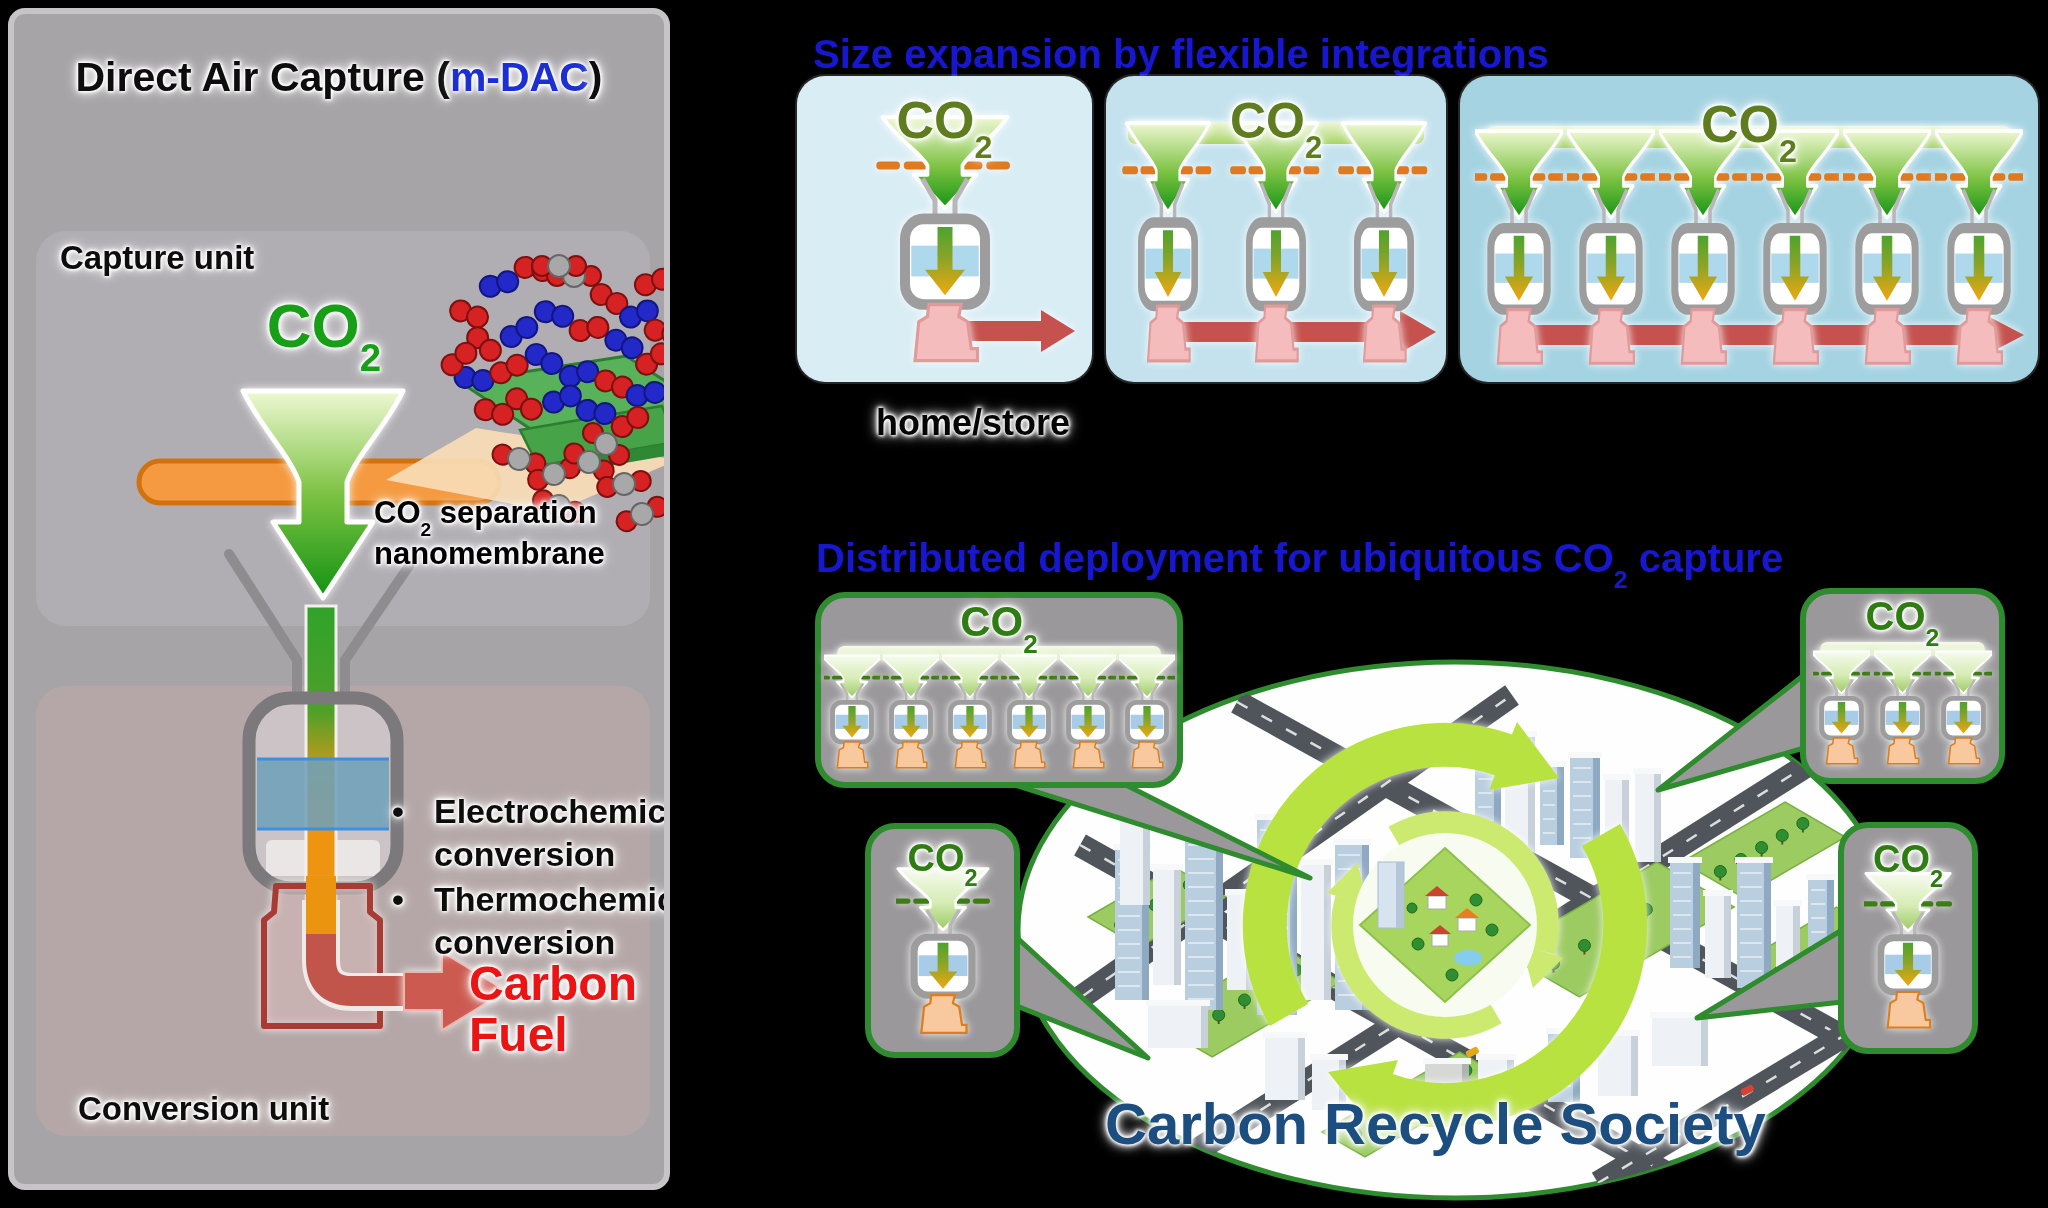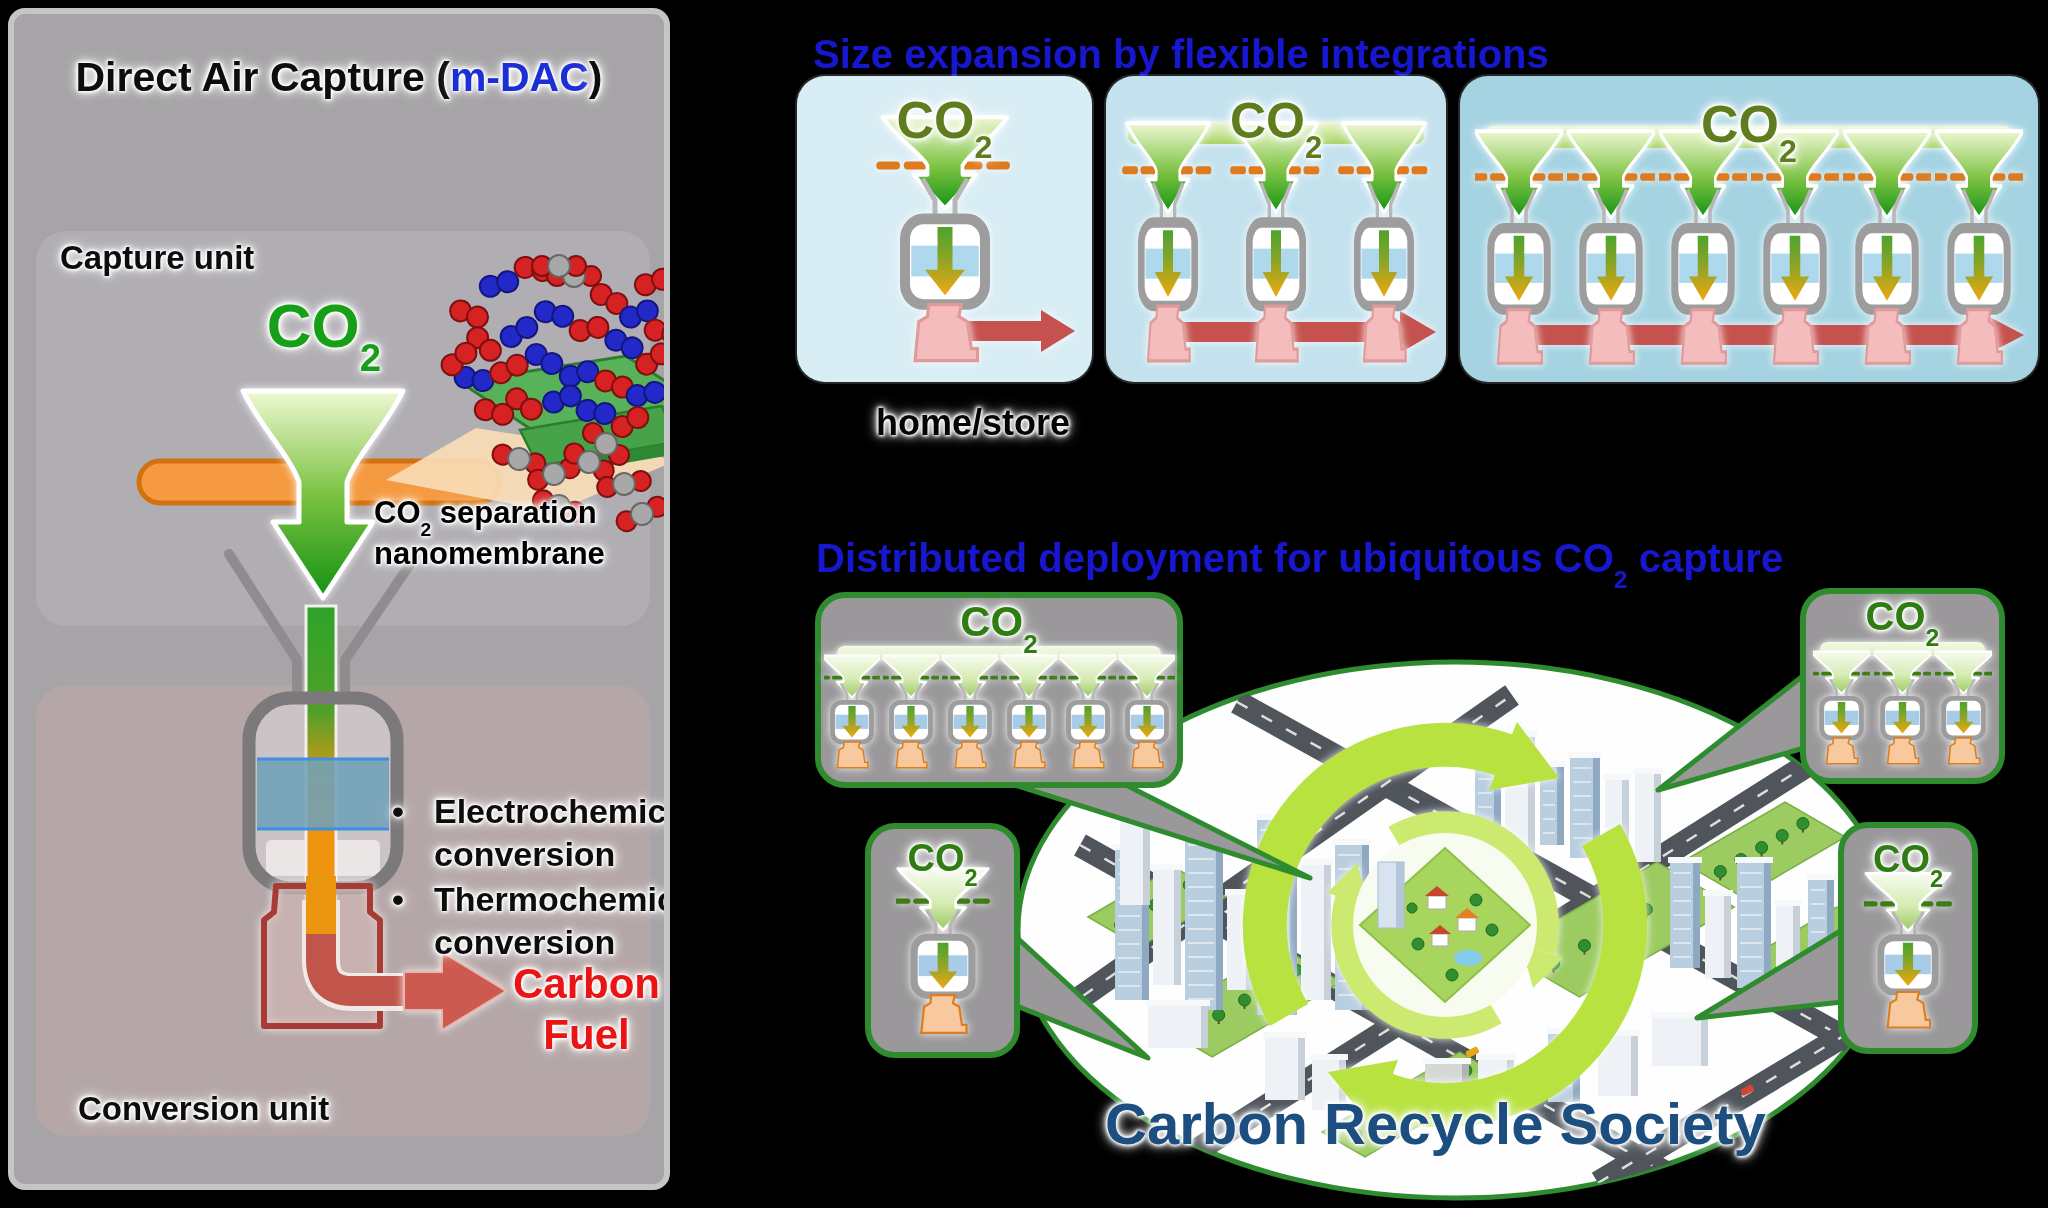--- a/index.html
+++ b/index.html
@@ -19,21 +19,21 @@
   .sub-box{border-radius:30px;}
   #capture-box{left:22px;top:217px;width:614px;height:395px;background:#b0adb3;}
   #conversion-box{left:22px;top:672px;width:614px;height:450px;background:#b5a7a7;}
   #capture-label{left:46px;top:225px;font-size:33px;color:#0d0d0d;}
   #conversion-label{left:48px;top:1076px;font-size:33px;color:#0d0d0d;padding-left:16px;}
   #co2-big{left:195px;top:276px;width:230px;text-align:center;font-size:62px;color:#17a017;}
   #membrane-label{left:360px;top:478px;font-size:31px;line-height:41px;color:#000000;}
   #bullet-list{left:378px;top:776px;width:312px;font-size:34px;line-height:43px;color:#0d0d0d;}
   #bullet-list .row{display:flex;margin:0 0 2px 0;}
   #bullet-list .dot{width:42px;flex:none;}
-  #carbon-fuel{left:455px;top:944px;width:235px;text-align:center;font-size:42px;line-height:51px;color:#ea1414;}
+  #carbon-fuel{left:455px;top:944px;width:235px;text-align:left;font-size:48px;line-height:51px;color:#ea1414;}
 
   
   .blue-title{font-size:40px;color:#1717cf;white-space:nowrap;}
   .bpanel{position:absolute;border-radius:28px;overflow:hidden;box-shadow:0 0 0 2px rgba(255,255,255,.15);}
   .bpanel .co2{position:absolute;left:0;width:100%;text-align:center;color:#5f7d1f;z-index:5;}
   .units{position:absolute;left:0;right:0;display:flex;justify-content:center;align-items:flex-end;z-index:2;}
   .canopy{position:absolute;height:22px;border-radius:8px;z-index:1;
           background:linear-gradient(180deg,#eef7d6,#a8d468);box-shadow:0 0 7px #fff;}
   .canopy.pale{background:linear-gradient(180deg,#f6fbea,#cfe8a8);}
   .flow{position:absolute;z-index:1;}

